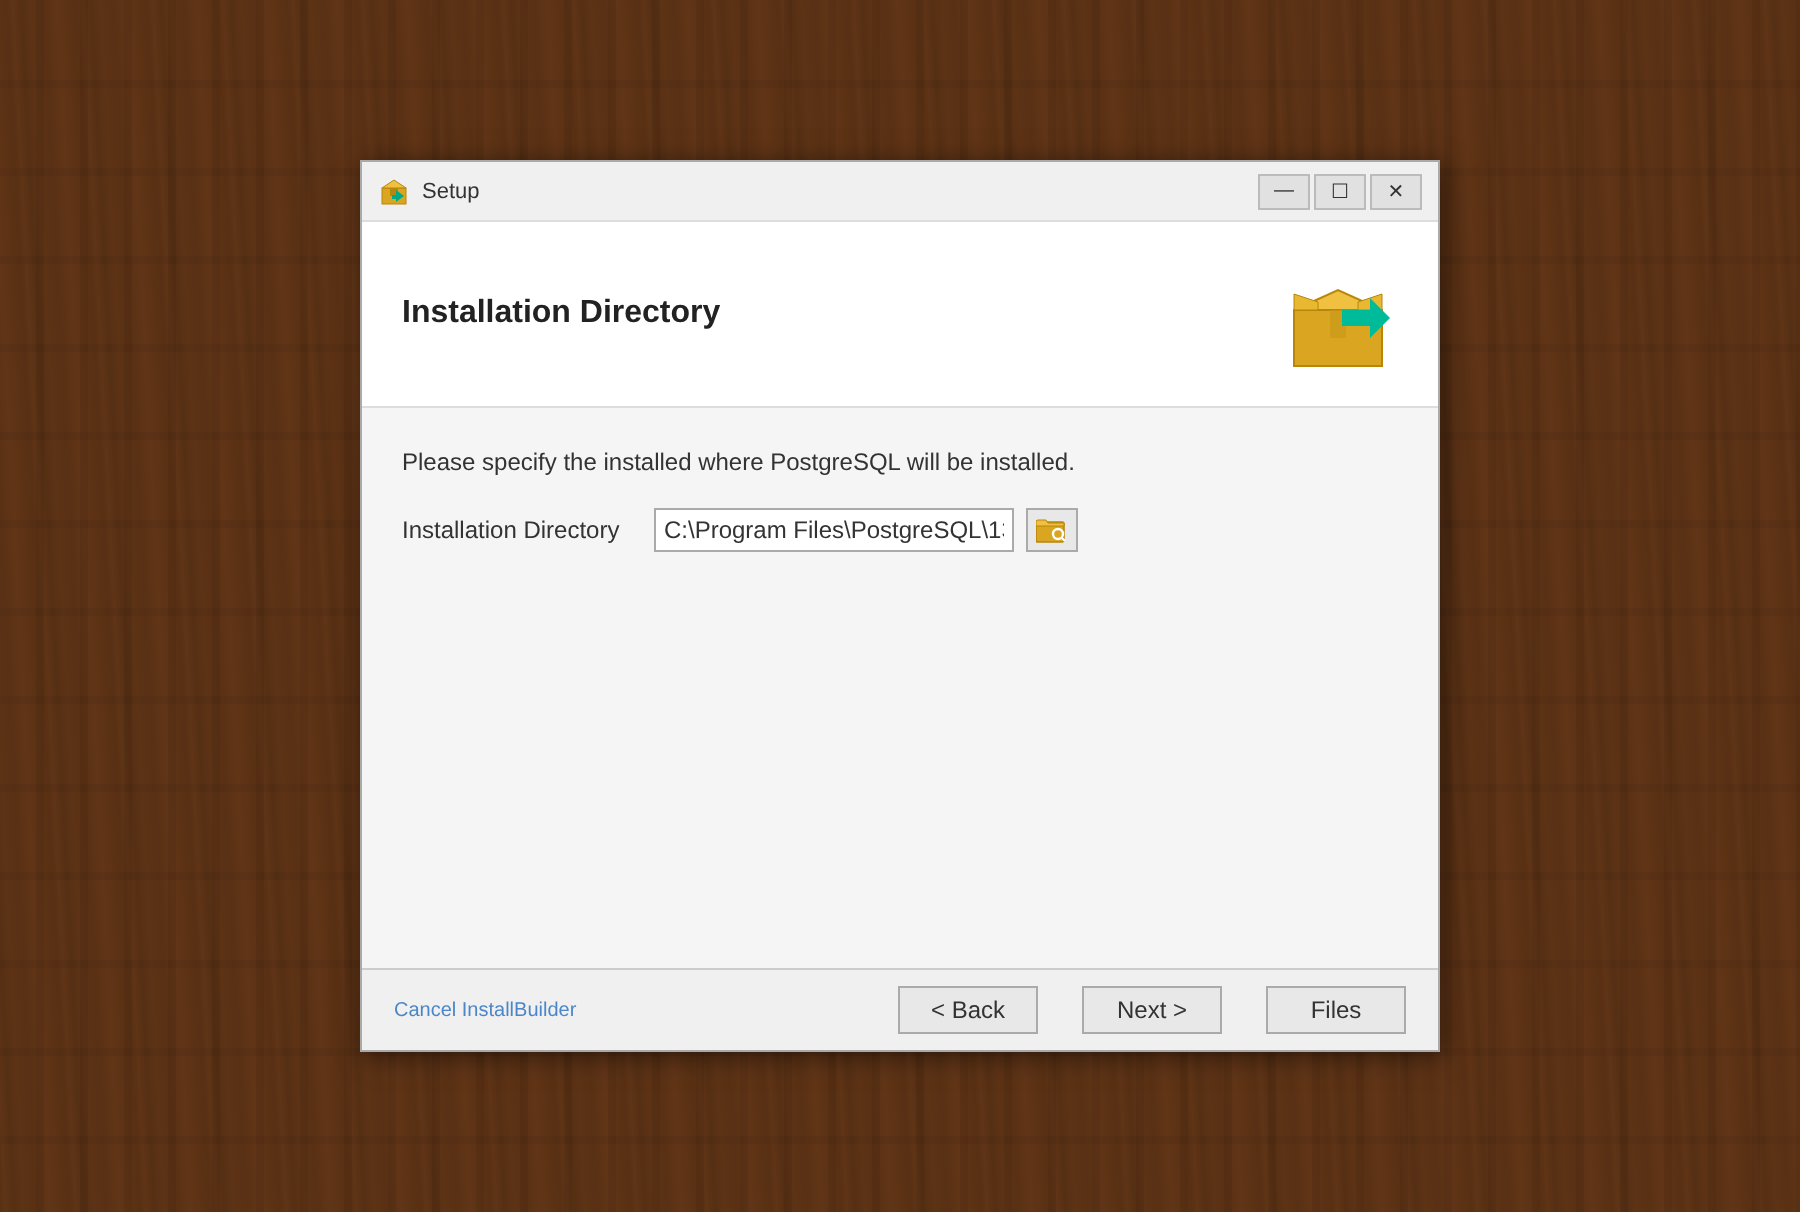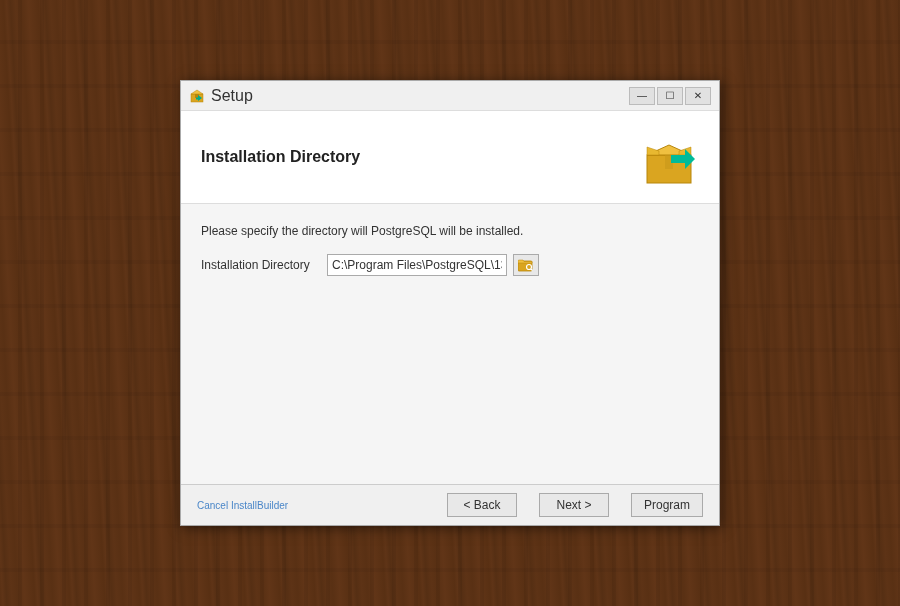--- a/index.html
+++ b/index.html
@@ -70,21 +70,21 @@
     }
 
     .titlebar-icon {
       width: 16px;
       height: 16px;
       margin-right: 6px;
       flex-shrink: 0;
     }
 
     .titlebar-title {
-      font-size: 16px;
+      font-size: 11px;
       color: #333;
       flex: 1;
     }
 
     .titlebar-controls {
       display: flex;
       gap: 2px;
     }
 
     .titlebar-btn {
@@ -236,21 +236,21 @@
       <polygon points="52,28 52,20 40,24 40,28" fill="#E8B830" stroke="#B8860B" stroke-width="0.5"></polygon>
 
       <rect x="26" y="28" width="8" height="14" fill="#C8981A" opacity="0.6"></rect>
 
       <polygon points="46,22 56,32 46,42" fill="#00BB99"></polygon>
       <rect x="32" y="28" width="16" height="8" fill="#00BB99"></rect>
     </svg>
   </div>
 
   <div class="content-section">
-    <p class="content-description">Please specify the directory will PostgreSQL will be installed.</p>
+    <p class="content-description">Please specify the installed where PostgreSQL will be installed.</p>
 
     <div class="field-row">
       <label class="field-label">Installation Directory</label>
       <input class="field-input" type="text" value="C:\Program Files\PostgreSQL\13" style="">
       <button class="browse-btn" title="Browse">
 
         <svg width="16" height="14" viewBox="0 0 16 14">
           <rect x="0" y="3" width="14" height="10" rx="1" fill="#DAA520" stroke="#B8860B" stroke-width="0.8"></rect>
           <path d="M0,5 L0,3 Q0,2 1,2 L5,2 L6,3.5 L14,3.5 L14,5 Z" fill="#F0C040" stroke="#B8860B" stroke-width="0.5"></path>
 
@@ -259,17 +259,17 @@
         </svg>
       </button>
     </div>
   </div>
 
   <div class="footer-section">
     <span class="footer-brand">Cancel InstallBuilder</span>
     <div class="footer-buttons">
       <button class="footer-btn">&lt; Back</button>
       <button class="footer-btn">Next &gt;</button>
-      <button class="footer-btn">Program</button>
+      <button class="footer-btn">Files</button>
     </div>
   </div>
 
 </div>
 
 </body></html>

